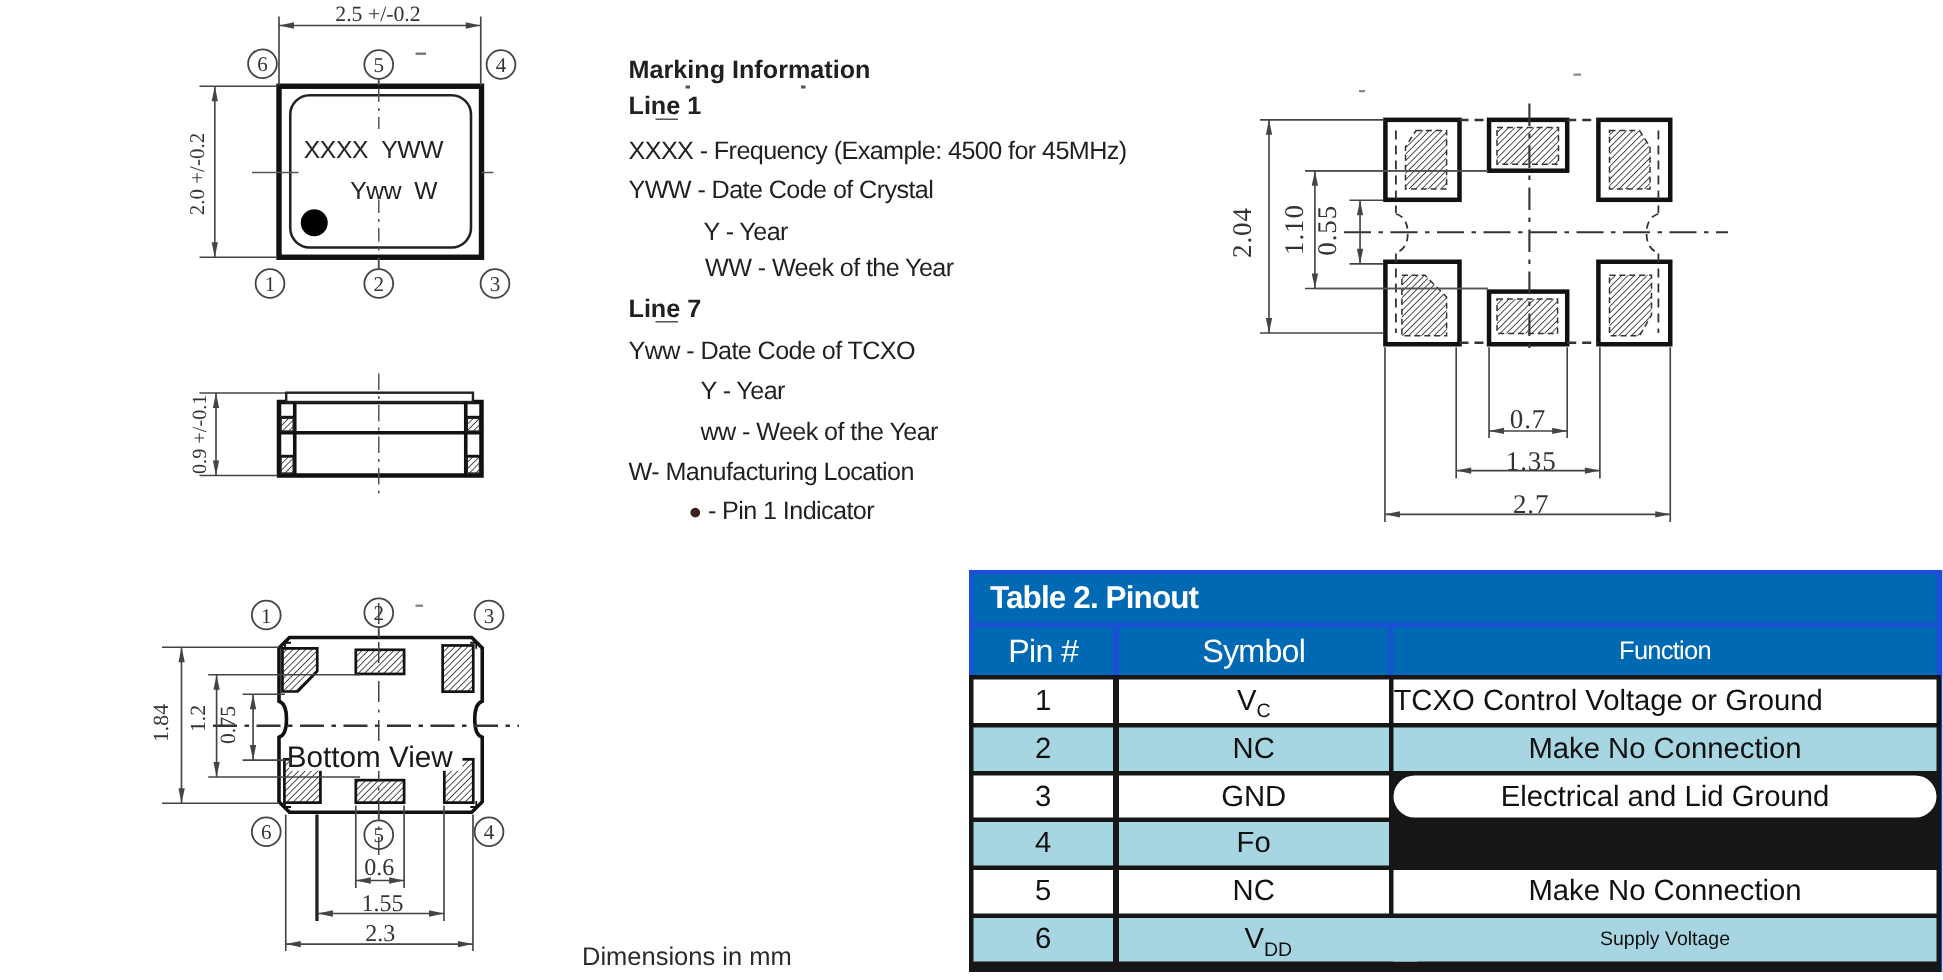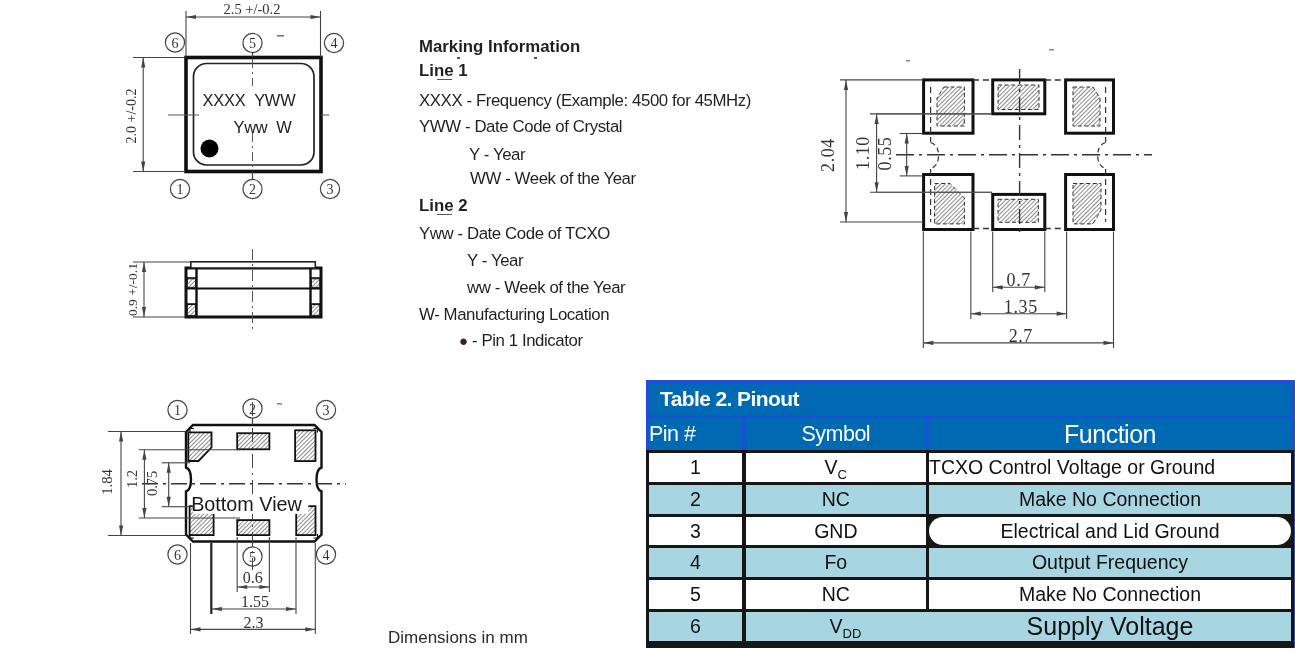--- a/index.html
+++ b/index.html
@@ -397,44 +397,44 @@
   <div class="abs" style="left:437px;top:79px;width:15px;height:1.4px;background:#555;"></div>
 
   <div class="mline" style="left:419px;top:89.5px;">XXXX - Frequency (Example: 4500 for 45MHz)</div>
 
   <div class="mline" style="left:419px;top:116px;">YWW - Date Code of Crystal</div>
 
   <div class="mline" style="left:469px;top:143.5px;">Y - Year</div>
 
   <div class="mline" style="left:470px;top:168px;">WW - Week of the Year</div>
 
-  <div class="mline mbold" style="left:419px;top:194.5px;">Line 2</div>
+  <div class="mline mbold" style="left:419px;top:194.5px;">Line 7</div>
 
   <div class="abs" style="left:437px;top:214px;width:15px;height:1.4px;background:#555;"></div>
 
   <div class="mline" style="left:419px;top:222.5px;">Yww - Date Code of TCXO</div>
 
   <div class="mline" style="left:467px;top:250px;">Y - Year</div>
 
   <div class="mline" style="left:467px;top:277px;">ww - Week of the Year</div>
 
   <div class="mline" style="left:419px;top:304px;">W- Manufacturing Location</div>
 
   <div class="mline" style="left:459px;top:329.5px;"><span style="color:#3a2120;font-size:15px;">●</span>&nbsp;- Pin 1 Indicator</div>
 </div>
 
 <div class="abs" id="pinout" style="left:646px;top:380px;width:648px;height:268px;background:#1d4ed8;padding-left:48px;">
 
   <div class="abs" style="left:3px;top:3px;width:642px;height:31.5px;background:#0069b4;color:#fff;font-weight:700;font-size:21px;letter-spacing:-0.6px;line-height:31px;padding-left:11px;box-sizing:border-box;">Table 2. Pinout</div>
 
-  <div class="abs" style="left:3px;top:37.5px;width:93px;height:32.5px;background:#0069b4;color:#fff;font-size:21.5px;letter-spacing:-0.5px;line-height:32px;">Pin #</div>
+  <div class="abs" style="left:3px;top:37.5px;width:93px;height:32.5px;background:#0069b4;color:#fff;font-size:21.5px;letter-spacing:-0.5px;line-height:32px;text-align:center;">Pin #</div>
 
   <div class="abs" style="left:100px;top:37.5px;width:179.6px;height:32.5px;background:#0069b4;color:#fff;font-size:21.5px;letter-spacing:-0.5px;line-height:32px;text-align:center;">Symbol</div>
 
-  <div class="abs" style="left:283px;top:37.5px;width:362px;height:47px;background:#0069b4;color:#fff;font-size:25px;letter-spacing:-0.5px;line-height:32px;text-align:center;">Function</div>
+  <div class="abs" style="left:283px;top:37.5px;width:362px;height:47px;background:#0069b4;color:#fff;font-size:17px;letter-spacing:-0.5px;line-height:32px;text-align:center;">Function</div>
 
   <div class="abs" style="left:0;top:70px;width:648px;height:198px;background:#161616;">
 
     <div class="abs" style="left:3px;top:3px;width:642px;height:28.7px;background:#161616;">
       <div class="abs" style="left:0;top:0;width:93px;height:28.7px;background:#fff;text-align:center;font-size:19.5px;line-height:28px;color:#111;">1</div>
       <div class="abs" style="left:97px;top:0;width:179.6px;height:28.7px;background:#fff;text-align:center;font-size:19.5px;line-height:28px;color:#111;">V<span style="font-size:13px;vertical-align:-5px;">C</span></div>
       <div class="abs" style="left:280px;top:0;width:362px;height:28.7px;background:#fff;text-align:left;font-size:19.5px;line-height:28px;color:#111;">TCXO Control Voltage or Ground</div>
     </div>
 
     <div class="abs" style="left:3px;top:34.7px;width:642px;height:29.1px;background:#161616;">
@@ -445,32 +445,31 @@
 
     <div class="abs" style="left:3px;top:66.8px;width:642px;height:28.6px;background:#161616;">
       <div class="abs" style="left:0;top:0;width:93px;height:28.6px;background:#fff;text-align:center;font-size:19.5px;line-height:28px;color:#111;">3</div>
       <div class="abs" style="left:97px;top:0;width:179.6px;height:28.6px;background:#fff;text-align:center;font-size:19.5px;line-height:28px;color:#111;">GND</div>
       <div class="abs" style="left:280px;top:0;width:362px;height:28.6px;background:#fff;text-align:center;font-size:19.5px;line-height:28px;color:#111;border-radius:14px;">Electrical and Lid Ground</div>
     </div>
 
     <div class="abs" style="left:3px;top:98.4px;width:642px;height:28.7px;background:#161616;">
       <div class="abs" style="left:0;top:0;width:93px;height:28.7px;background:#a8d5e2;text-align:center;font-size:19.5px;line-height:28px;color:#111;">4</div>
       <div class="abs" style="left:97px;top:0;width:179.6px;height:28.7px;background:#a8d5e2;text-align:center;font-size:19.5px;line-height:28px;color:#111;">Fo</div>
-      <div class="abs" style="left:280px;top:0;width:362px;height:28.7px;background:#a8d5e2;text-align:center;font-size:19.5px;line-height:28px;color:#111;">Output Frequency</div>
     </div>
 
     <div class="abs" style="left:3px;top:130.1px;width:642px;height:29.1px;background:#161616;">
       <div class="abs" style="left:0;top:0;width:93px;height:29.1px;background:#fff;text-align:center;font-size:19.5px;line-height:29px;color:#111;">5</div>
       <div class="abs" style="left:97px;top:0;width:179.6px;height:29.1px;background:#fff;text-align:center;font-size:19.5px;line-height:29px;color:#111;">NC</div>
       <div class="abs" style="left:280px;top:0;width:362px;height:29.1px;background:#fff;text-align:center;font-size:19.5px;line-height:29px;color:#111;">Make No Connection</div>
     </div>
 
     <div class="abs" style="left:3px;top:162.2px;width:642px;height:28.6px;background:#161616;">
       <div class="abs" style="left:0;top:0;width:93px;height:28.6px;background:#a8d5e2;text-align:center;font-size:19.5px;line-height:28px;color:#111;">6</div>
       <div class="abs" style="left:97px;top:0;width:199px;height:28.6px;background:#a8d5e2;text-align:center;font-size:19.5px;line-height:28px;color:#111;">V<span style="font-size:13px;vertical-align:-5px;">DD</span></div>
-      <div class="abs" style="left:280px;top:0;width:362px;height:28.6px;background:#a8d5e2;text-align:center;font-size:25px;line-height:28px;color:#111;">Supply Voltage</div>
+      <div class="abs" style="left:280px;top:0;width:362px;height:28.6px;background:#a8d5e2;text-align:center;font-size:13px;line-height:28px;color:#111;">Supply Voltage</div>
     </div>
   </div>
 </div>
 
 <div class="abs" style="left:388px;top:628px;font-size:17px;color:#2b2b2b;">Dimensions in mm</div>
 
 </div>
 
 </body></html>

